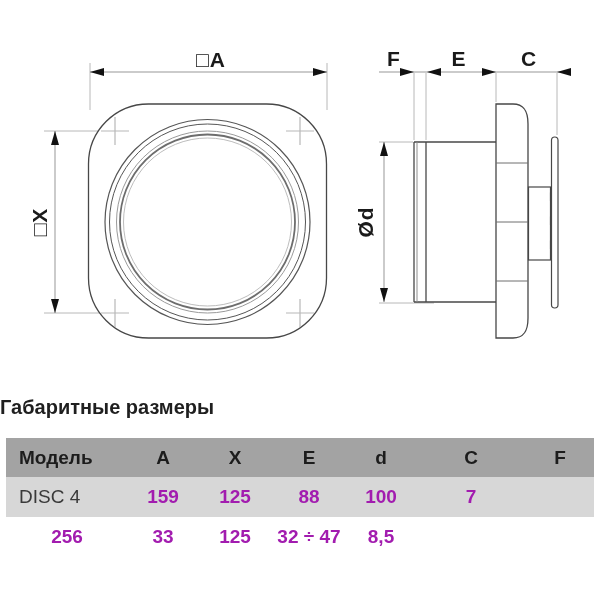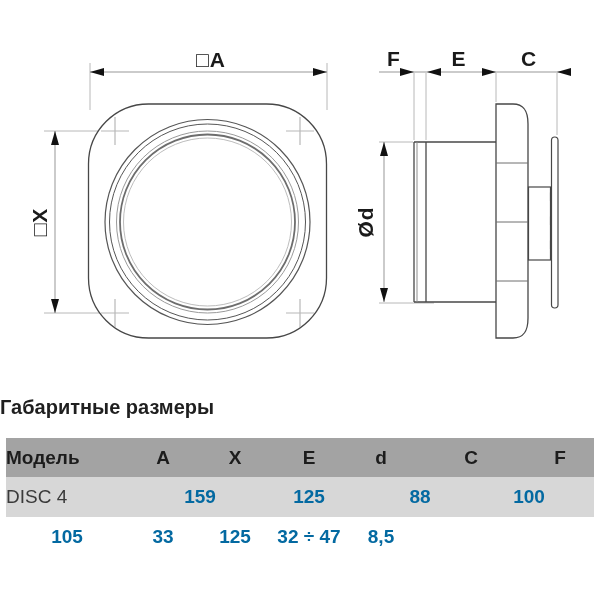--- a/index.html
+++ b/index.html
@@ -48,34 +48,35 @@
   .t-head {
     height: 39px;
     background: #a3a3a3;
   }
   .t-head .cell {
     font-weight: bold;
     font-size: 19px;
     color: #1c1c1c;
   }
   .t-data { height: 40px; }
-  .t-data.shaded { background: #d7d7d7; gap: 37px; }
+  .t-data.shaded { background: #d7d7d7; }
   .t-data.plain { background: #ffffff; }
   .cell { text-align: center; }
   .cell.model {
     text-align: left;
+    padding-left: 13px;
     font-size: 19px;
     font-weight: normal;
     color: #3a3a3a;
   }
   .t-head .cell.model { font-weight: bold; color: #1c1c1c; }
   .t-data .cell.val {
     font-size: 19px;
     font-weight: bold;
-    color: #0369a1;
+    color: #a21caf;
   }
 </style>
 </head>
 <body>
 
 <div class="stage">
 
   <svg class="drawing-svg" viewBox="0 0 600 392">
 
     <g>
@@ -176,21 +177,21 @@
     <div class="t-row t-data shaded">
       <div class="cell model">DISC 4</div>
       <div class="cell val">159</div>
       <div class="cell val">125</div>
       <div class="cell val">88</div>
       <div class="cell val">100</div>
       <div class="cell val">7</div>
     </div>
 
     <div class="t-row t-data plain">
-      <div class="cell val">105</div>
+      <div class="cell val">256</div>
       <div class="cell val">33</div>
       <div class="cell val">125</div>
       <div class="cell val">32 ÷ 47</div>
       <div class="cell val">8,5</div>
     </div>
   </div>
 
 </div>
 
 </body></html>

